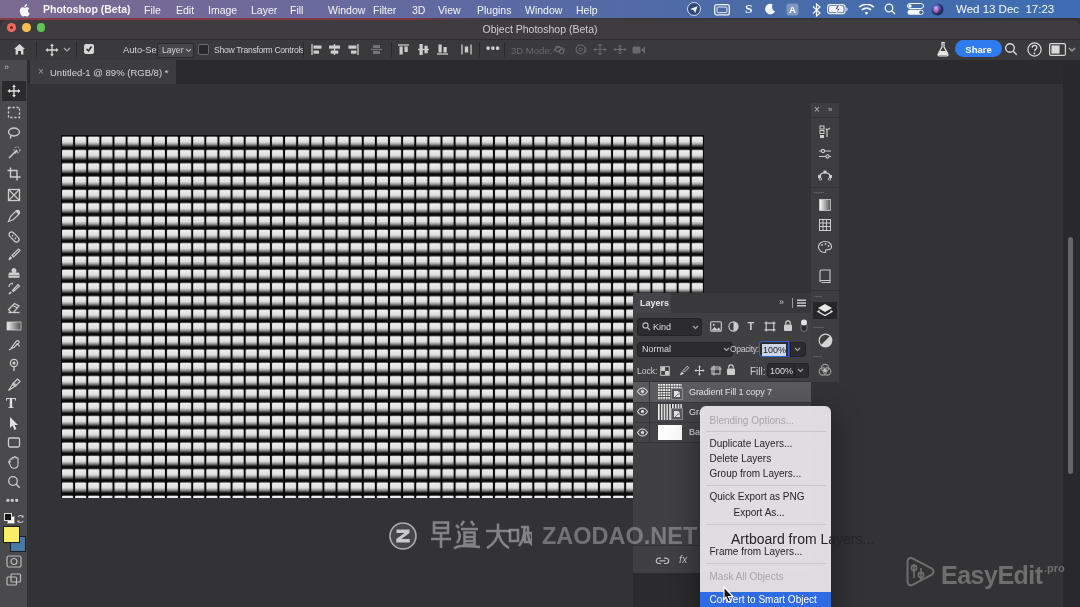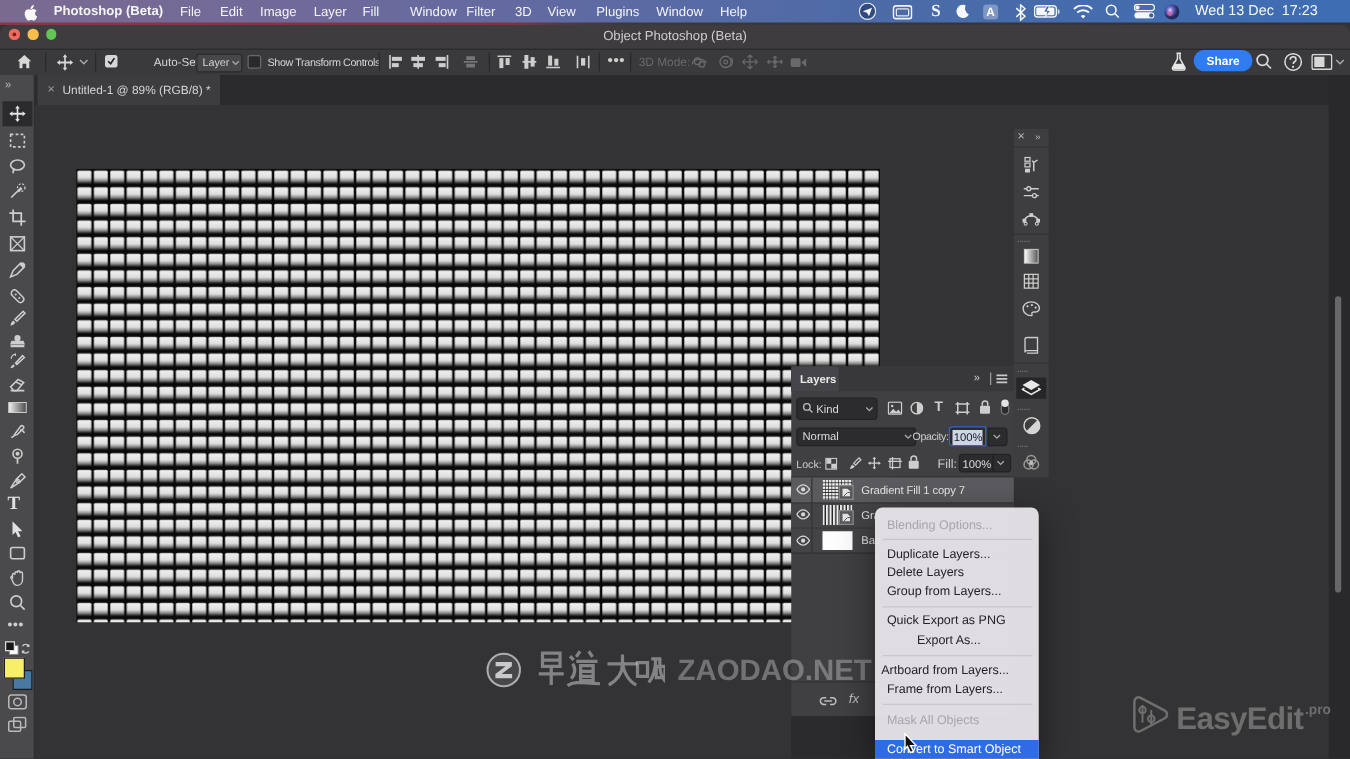--- a/index.html
+++ b/index.html
@@ -585,21 +585,21 @@
 <div class="abs" style="left:700px;top:406px;width:131px;height:201px;background:rgba(228,225,231,.97);border-radius:6px 6px 0 0;box-shadow:0 8px 30px rgba(0,0,0,.45);"></div>
 <div class="abs" style="left:709.5px;top:414.5px;color:#a8a5ac;font-size:10px;">Blending Options...</div>
 <div class="abs" style="left:706px;top:430.5px;width:120px;height:1px;background:#c9c6cc;"></div>
 <div class="abs" style="left:709.5px;top:437.5px;color:#242428;font-size:10px;">Duplicate Layers...</div>
 <div class="abs" style="left:709.5px;top:452.5px;color:#242428;font-size:10px;">Delete Layers</div>
 <div class="abs" style="left:709.5px;top:467.5px;color:#242428;font-size:10px;">Group from Layers...</div>
 <div class="abs" style="left:706px;top:484.5px;width:120px;height:1px;background:#c9c6cc;"></div>
 <div class="abs" style="left:709.5px;top:491px;color:#242428;font-size:10px;">Quick Export as PNG</div>
 <div class="abs" style="left:709.5px;top:506.5px;color:#242428;font-size:10px;padding-left:24px;">Export As...</div>
 <div class="abs" style="left:706px;top:523.5px;width:120px;height:1px;background:#c9c6cc;"></div>
-<div class="abs" style="left:705px;top:530.5px;color:#242428;font-size:10px;">Artboard from Layers...</div>
+<div class="abs" style="left:731px;top:530.5px;color:#242428;font-size:14px;">Artboard from Layers...</div>
 <div class="abs" style="left:709.5px;top:545.5px;color:#242428;font-size:10px;">Frame from Layers...</div>
 <div class="abs" style="left:706px;top:563px;width:120px;height:1px;background:#c9c6cc;"></div>
 <div class="abs" style="left:709.5px;top:571px;color:#a8a5ac;font-size:10px;">Mask All Objects</div>
 <div class="abs" style="left:700px;top:592px;width:131px;height:15px;background:#2e6be5;"></div>
 <div class="abs" style="left:709.5px;top:594px;color:#fff;font-size:10px;">Convert to Smart Object</div>
 <svg class="abs" style="left:723px;top:586px;" width="12" height="17" viewBox="0 0 12 17">
     <path d="M1 1l9 9.5H5.4L7.8 15l-2.5 1.1-2.4-5L1 13.5z" fill="#111" stroke="#fff" stroke-width="1.1"></path>
   </svg>
 
 </body></html>

